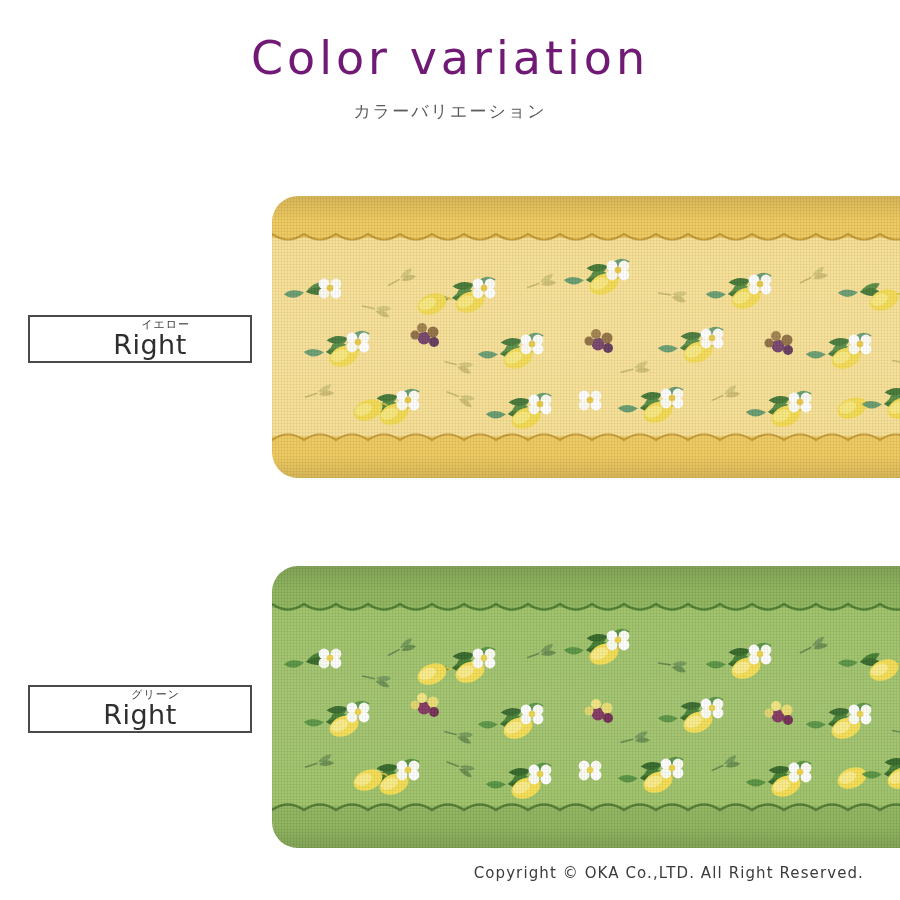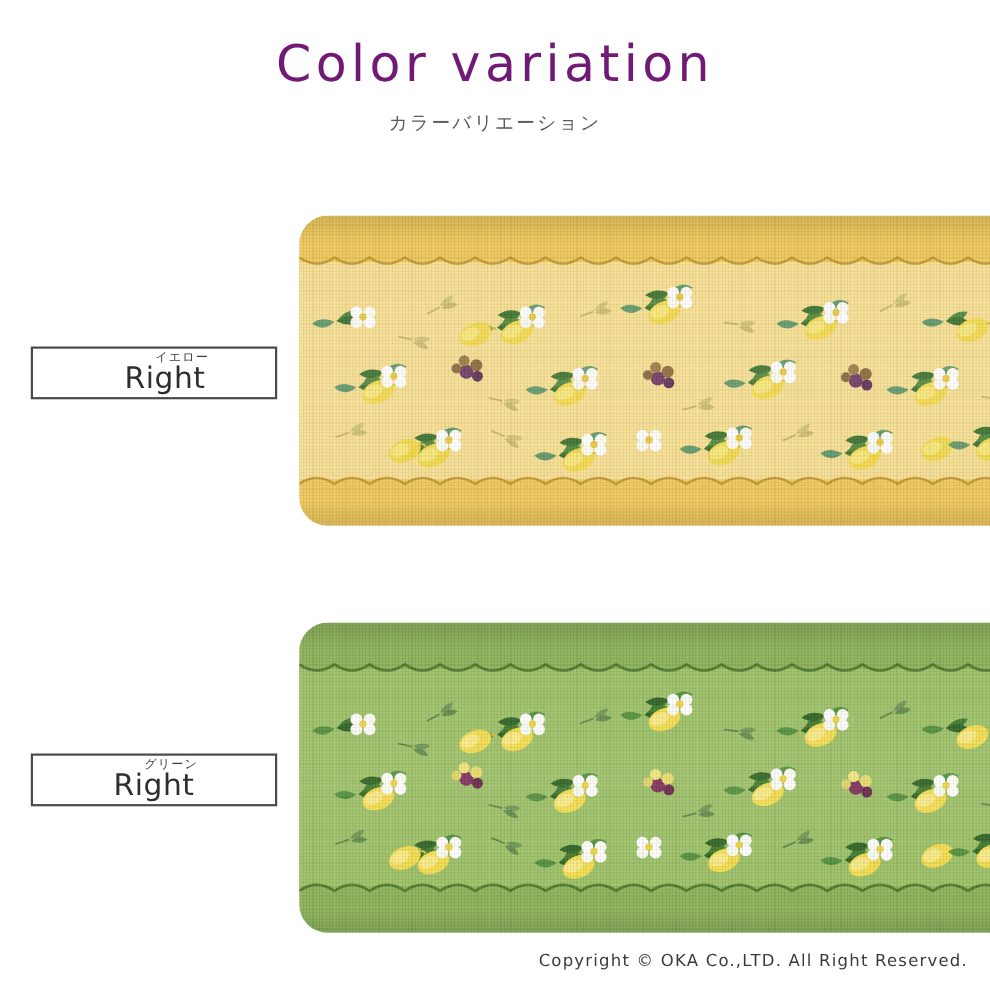--- a/index.html
+++ b/index.html
@@ -143,21 +143,21 @@
   .motif-layer { position: absolute; inset: 0; }
   .motif-layer svg { display: block; width: 100%; height: 100%; }
 
   
   .footer {
     position: absolute;
     left: 0;
     bottom: 18px;
     width: 900px;
     text-align: right;
-    padding-right: 20px;
+    padding-right: 36px;
     box-sizing: border-box;
   }
   .copyright {
     font-family: "DejaVu Sans", "Liberation Sans", sans-serif;
     font-size: 15px;
     letter-spacing: 1.1px;
     color: #3b3b3b;
   }
 </style>
 </head>

